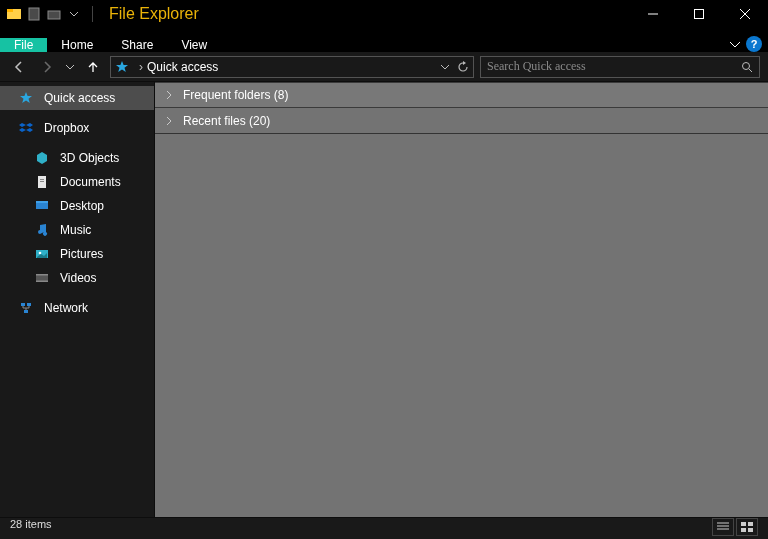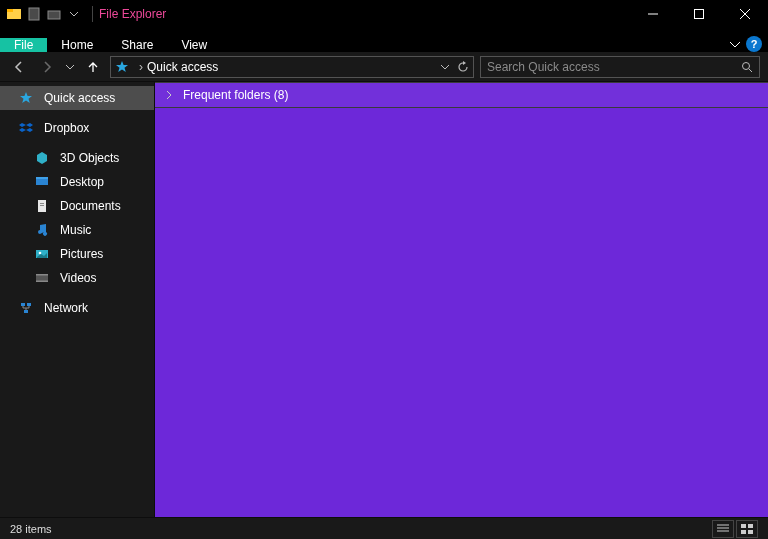--- a/index.html
+++ b/index.html
@@ -1,48 +1,48 @@
 <!DOCTYPE html>
 <html><head>
 <meta charset="utf-8">
 <style>
   * { box-sizing: border-box; margin: 0; padding: 0; font-family: "Segoe UI", Tahoma, sans-serif; }
   body { background: #202020; color: #fff; width: 768px; height: 539px; overflow: hidden; font-size: 12px; }
   .titlebar { height: 28px; background: #000; display: flex; align-items: center; padding-left: 6px; }
   .titlebar .tb-icon { width: 16px; height: 16px; margin-right: 4px; display: inline-flex; align-items: center; justify-content: center; }
-  .titlebar .tb-title { font-size: 12px; color: #ec4899; }
+  .titlebar .tb-title { margin-left: 10px; font-size: 16px; color: #eab308; }
   .titlebar .spacer { flex: 1; }
   .win-btn { width: 46px; height: 28px; display: inline-flex; align-items: center; justify-content: center; color: #fff; }
   .ribbon { height: 24px; background: #000; display: flex; align-items: flex-end; }
   .ribbon .tab { padding: 0 14px; display: flex; align-items: center; font-size: 12px; color: #fff; }
   .ribbon .tab.file { background: #16c2a3; color: #fff; }
   .ribbon .rib-right { margin-left: auto; display: flex; align-items: center; padding-right: 6px; gap: 6px; }
   .help-circle { width: 16px; height: 16px; border-radius: 50%; background: #0b78d0; color: #fff; display: inline-flex; align-items: center; justify-content: center; font-size: 11px; font-weight: bold; }
   .addr { height: 30px; background: #191919; display: flex; align-items: center; padding: 0 8px; gap: 6px; border-bottom: 1px solid #0d0d0d; }
   .nav-btn { width: 22px; height: 22px; display: inline-flex; align-items: center; justify-content: center; color: #bfbfbf; }
   .addr-box { flex: 1; height: 22px; background: #191919; border: 1px solid #535353; display: flex; align-items: center; padding: 0 4px; }
   .addr-box .star { color: #2aa7e0; margin-right: 6px; }
   .addr-box .crumb { color: #fff; }
   .addr-box .sep { color: #bbb; margin: 0 4px; }
   .addr-box .addr-right { margin-left: auto; display: flex; align-items: center; gap: 8px; color: #bbb; }
   .search-box { width: 280px; height: 22px; background: #191919; border: 1px solid #535353; display: flex; align-items: center; padding: 0 6px; color: #8a8a8a; }
-  .search-box input { flex: 1; background: transparent; border: none; outline: none; color: #bef264; font-size: 12px; }
+  .search-box input { flex: 1; background: transparent; border: none; outline: none; color: #bef264; font-size: 12px; font-family: Liberation Serif, serif; }
   .search-box input::placeholder { color: #8a8a8a; }
   .main { display: flex; height: calc(539px - 28px - 24px - 30px - 22px); background: #191919; }
   .navpane { width: 155px; background: #191919; border-right: 1px solid #0d0d0d; padding-top: 4px; overflow-y: auto; }
   .nav-item { height: 24px; display: flex; align-items: center; padding-left: 18px; gap: 10px; color: #fff; font-size: 12px; }
   .nav-item.selected { background: #4d4d4d; }
   .nav-item.indent { padding-left: 34px; }
   .nav-item .ni-icon { width: 16px; height: 16px; display: inline-flex; align-items: center; justify-content: center; }
   .nav-gap { height: 6px; }
-  .content { flex: 1; background: #6d28d9; }
+  .content { flex: 1; background: #737373; }
   .group-row { height: 26px; display: flex; align-items: center; padding-left: 10px; gap: 8px; color: #fff; border-bottom: 1px solid #333; }
   .group-row.first { background: rgba(255,255,255,0.04); border-top: 1px solid #3a3a3a; border-bottom: 1px solid #3a3a3a; }
   .chev { width: 10px; color: #c9c9c9; }
-  .status { height: 22px; background: #191919; border-top: 1px solid #0d0d0d; display: flex; align-items: center; padding: 0 10px; color: #ddd; font-size: 11px; }
+  .status { height: 22px; background: #191919; border-top: 1px solid #0d0d0d; display: flex; align-items: flex-start; padding: 0 10px; color: #ddd; font-size: 11px; }
   .status .spacer { flex: 1; }
   .view-btn { width: 22px; height: 18px; display: inline-flex; align-items: center; justify-content: center; margin-left: 2px; border: 1px solid #444; }
   svg { display: block; }
 </style>
 </head>
 <body>
 
 <div class="titlebar">
   <span class="tb-icon">
     <svg width="16" height="16" viewBox="0 0 16 16">
@@ -179,35 +179,35 @@
       <span class="ni-icon">
           <svg width="14" height="14" viewBox="0 0 14 14">
             <path d="M7 1 L12 4 L12 10 L7 13 L2 10 L2 4 Z" fill="#2fb0c8"></path>
           </svg>
         </span>
       <span>3D Objects</span>
     </div>
     <div class="nav-item indent">
       <span class="ni-icon">
           <svg width="14" height="14" viewBox="0 0 14 14">
-            <rect x="1" y="2" width="12" height="8" fill="#2a84d2"></rect>
-            <rect x="1" y="2" width="12" height="2" fill="#3fa0e8"></rect>
-          </svg>
-        </span>
-      <span>Desktop</span>
-    </div>
-    <div class="nav-item indent">
-      <span class="ni-icon">
-          <svg width="14" height="14" viewBox="0 0 14 14">
             <rect x="3" y="1" width="8" height="12" fill="#e6e6e6"></rect>
             <rect x="5" y="4" width="4" height="1" fill="#888"></rect>
             <rect x="5" y="6" width="4" height="1" fill="#888"></rect>
           </svg>
         </span>
       <span>Documents</span>
+    </div>
+    <div class="nav-item indent">
+      <span class="ni-icon">
+          <svg width="14" height="14" viewBox="0 0 14 14">
+            <rect x="1" y="2" width="12" height="8" fill="#2a84d2"></rect>
+            <rect x="1" y="2" width="12" height="2" fill="#3fa0e8"></rect>
+          </svg>
+        </span>
+      <span>Desktop</span>
     </div>
     <div class="nav-item indent">
       <span class="ni-icon">
           <svg width="14" height="14" viewBox="0 0 14 14">
             <path d="M5 11 A2 2 0 1 1 5 7 L5 2 L11 1 L11 9 A2 2 0 1 1 9 9" fill="#2a84d2"></path>
           </svg>
         </span>
       <span>Music</span>
     </div>
     <div class="nav-item indent">
@@ -245,20 +245,28 @@
   </div>
 
   <div class="content">
     <div class="group-row first">
       <span class="chev">
         <svg width="8" height="8" viewBox="0 0 8 8">
             <path d="M2 0 L6 4 L2 8" stroke="#c9c9c9" fill="none"></path>
           </svg>
       </span>
       <span>Frequent folders (8)</span>
+    </div>
+    <div class="group-row">
+      <span class="chev">
+        <svg width="8" height="8" viewBox="0 0 8 8">
+            <path d="M2 0 L6 4 L2 8" stroke="#c9c9c9" fill="none"></path>
+          </svg>
+      </span>
+      <span>Recent files (20)</span>
     </div>
   </div>
 </div>
 
 <div class="status">
   <span>28 items</span>
   <span class="spacer"></span>
   <span class="view-btn">
     <svg width="12" height="10" viewBox="0 0 12 10">
         <line x1="0" y1="1" x2="12" y2="1" stroke="#ccc"></line>

